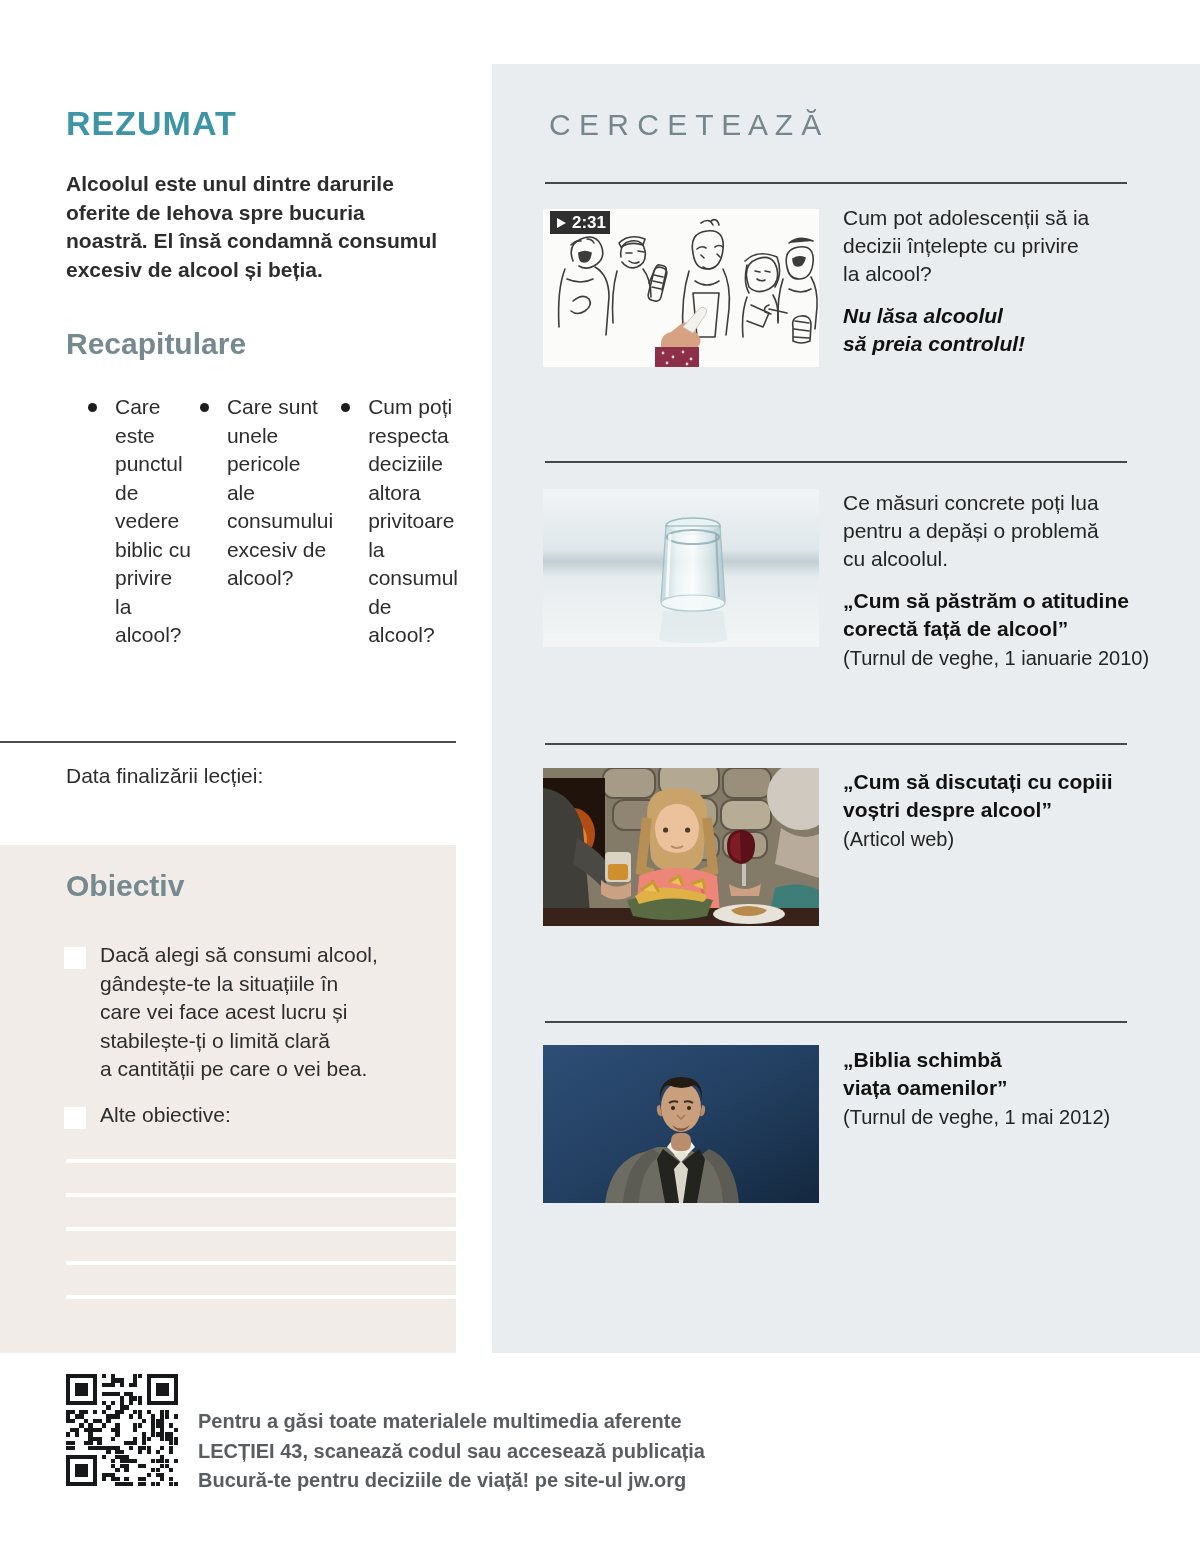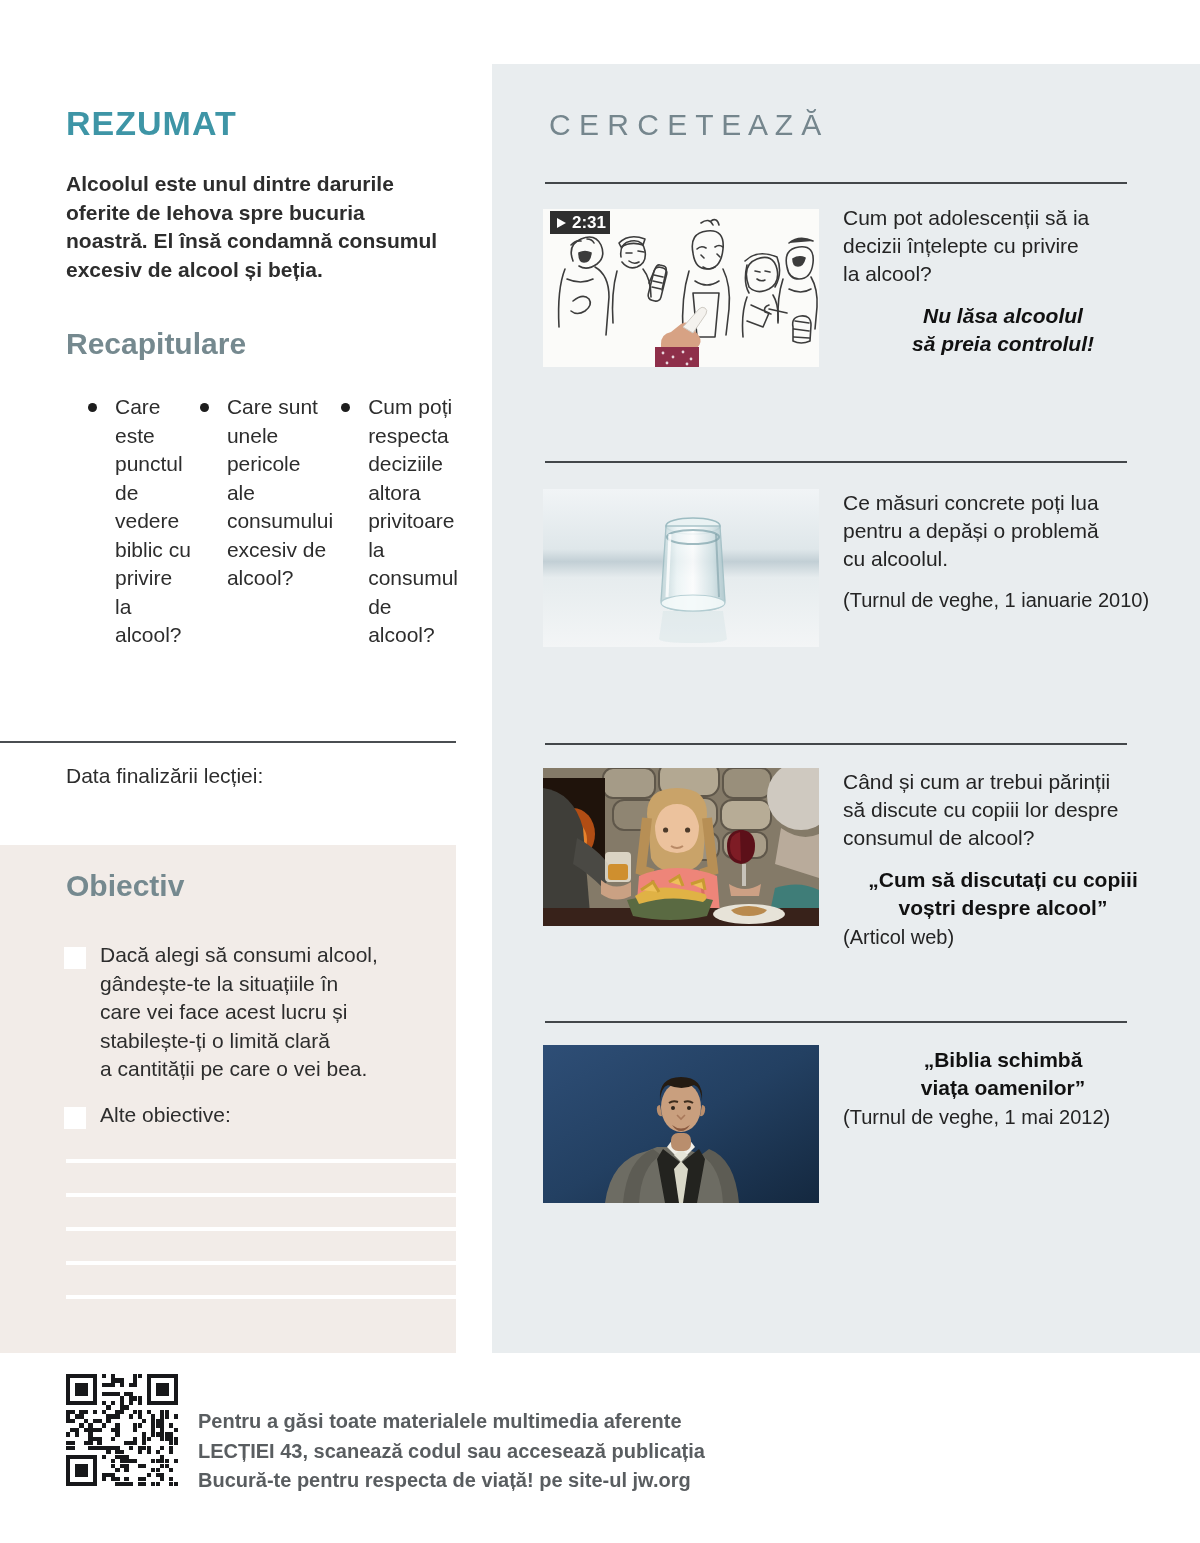--- a/index.html
+++ b/index.html
@@ -32,21 +32,21 @@
 
   
   .research-title{left:549px;top:108px;font-size:30px;font-weight:normal;color:#75868d;letter-spacing:9px;}
   .separator{left:545px;width:582px;height:2px;background:#43474a;}
   .thumb{left:543px;width:276px;height:158px;overflow:hidden;background:#dcdcdc;}
   .thumb svg{display:block;}
   .badge{left:550px;top:211px;height:23px;background:rgba(24,24,24,0.9);color:#ffffff;display:flex;align-items:center;gap:6px;padding:0 4px 0 7px;font-size:17px;font-weight:bold;}
   .play-tri{width:0;height:0;border-left:9px solid #ffffff;border-top:5.5px solid transparent;border-bottom:5.5px solid transparent;}
   .item-text{left:843px;width:320px;}
   .q{font-size:21px;line-height:28px;color:#242424;margin:0 0 14px 0;}
-  .ref{font-size:21px;line-height:28px;font-weight:bold;color:#111111;margin:0;text-align:center;}
+  .ref{font-size:21px;line-height:28px;font-weight:bold;color:#111111;margin:0;}
   .ref.italic{font-style:italic;}
   .source{font-size:20px;line-height:27px;color:#242424;margin-top:2px;}
   .it{}
 
   
   .qr{left:66px;top:1374px;width:112px;height:112px;}
   .footer-text{left:198px;top:1407px;width:540px;font-size:20px;font-weight:bold;line-height:29.5px;color:#595d60;}
 </style>
 </head>
 <body>
@@ -199,20 +199,22 @@
         <path d="M173 45 L176 108" stroke="#7fa0a8" stroke-width="2" opacity="0.6"></path>
         <ellipse cx="150" cy="114" rx="32" ry="8" fill="#f4fafa" stroke="#b3cdd2" stroke-width="1.2" opacity="0.9"></ellipse>
         <path d="M120 122 L116 150 Q118 154 150 154 Q182 154 184 150 L180 122 Z" fill="#cfdfe2" opacity="0.35"></path>
       </g>
     </svg>
   </div>
   <div class="abs item-text" style="top:489px">
     <p class="q pre">Ce măsuri concrete poți lua
 pentru a depăși o problemă
 cu alcoolul.</p>
+    <p class="ref pre">„Cum să păstrăm o atitudine
+corectă față de alcool”</p>
     <div class="source"><span>(</span><span class="it">Turnul de veghe</span><span>, 1 ianuarie 2010)</span></div>
   </div>
 
   <div class="abs thumb" style="top:768px">
     <svg width="276" height="158" viewBox="0 0 276 158">
       <rect width="276" height="158" fill="#847a68"></rect>
 
       <g stroke="#5f574a" stroke-width="2">
         <rect x="60" y="0" width="52" height="30" rx="10" fill="#a59b87"></rect>
         <rect x="116" y="-6" width="60" height="34" rx="12" fill="#b3a892"></rect>
@@ -256,23 +258,20 @@
 
       <rect x="0" y="140" width="276" height="18" fill="#38221a"></rect>
       <path d="M84 132 q44 -10 86 0 l-6 16 q-36 8 -74 0 z" fill="#5a6a42"></path>
       <path d="M92 128 q20 -16 70 -2 q4 4 -2 8 q-34 -8 -64 2 z" fill="#e0b245"></path>
       <path d="M98 122 l12 -8 l6 10 M126 114 l10 -6 l4 10 M148 116 l12 -4 l2 10" stroke="#c89a32" stroke-width="3" fill="#eec05a"></path>
       <ellipse cx="206" cy="146" rx="36" ry="10" fill="#e7e3d8"></ellipse>
       <path d="M188 142 q18 -8 36 0 q-4 6 -18 6 q-14 0 -18 -6" fill="#b98a4e"></path>
     </svg>
   </div>
   <div class="abs item-text" style="top:768px">
-    <p class="q pre">Când și cum ar trebui părinții
-să discute cu copiii lor despre
-consumul de alcool?</p>
     <p class="ref pre">„Cum să discutați cu copiii
 voștri despre alcool”</p>
     <div class="source"><span></span><span class="it"></span><span>(Articol web)</span></div>
   </div>
 
   <div class="abs thumb" style="top:1045px">
     <svg width="276" height="158" viewBox="0 0 276 158">
       <defs>
         <linearGradient id="mbg" x1="0" y1="0" x2="1" y2="1">
           <stop offset="0" stop-color="#2e4e76"></stop>
@@ -511,16 +510,16 @@
         <rect x="85.12" y="4.48" width="22.400000000000002" height="22.400000000000002" fill="#ffffff"></rect>
         <rect x="89.60000000000001" y="8.96" width="13.440000000000001" height="13.440000000000001" fill="#17181a"></rect>
         <rect x="0" y="80.64000000000001" width="31.360000000000003" height="31.360000000000003" fill="#17181a"></rect>
         <rect x="4.48" y="85.12" width="22.400000000000002" height="22.400000000000002" fill="#ffffff"></rect>
         <rect x="8.96" y="89.60000000000001" width="13.440000000000001" height="13.440000000000001" fill="#17181a"></rect>
       </svg>
   </div>
   <div class="abs footer-text">
     <div>Pentru a găsi toate materialele multimedia aferente</div>
     <div>LECȚIEI 43, scanează codul sau accesează publicația</div>
-    <div><span class="it">Bucură-te pentru respecta de viață!</span><span> pe site-ul jw.org</span></div>
+    <div><span class="it">Bucură-te pentru deciziile de viață!</span><span> pe site-ul jw.org</span></div>
   </div>
 
 </div>
 
 </body></html>

